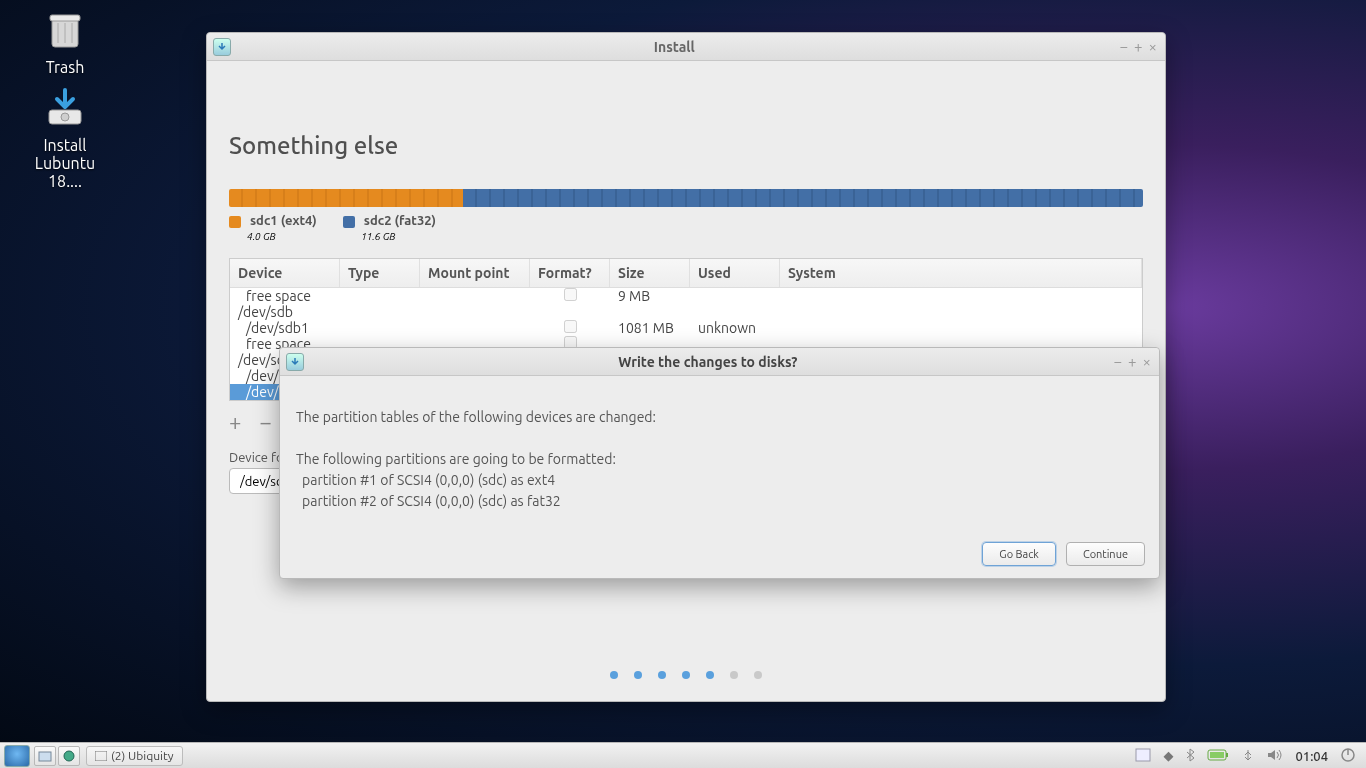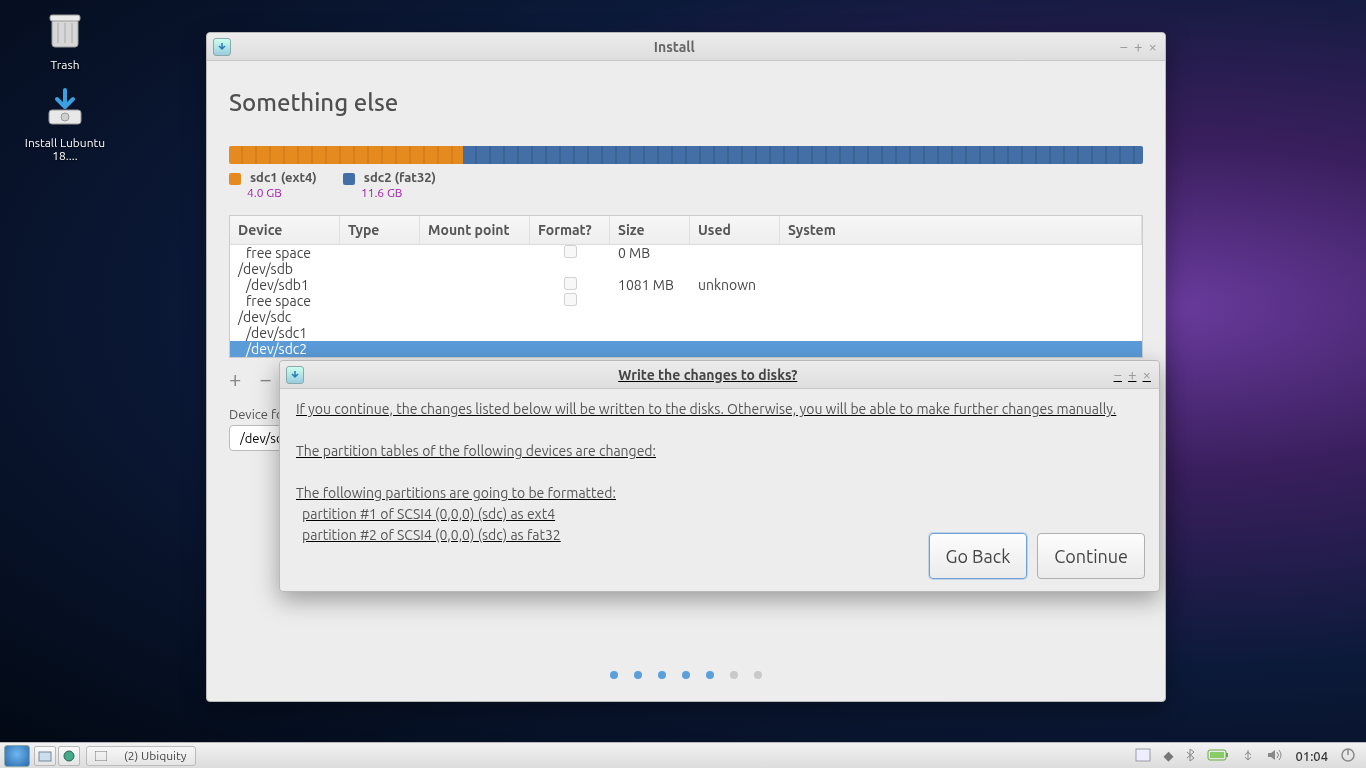--- a/index.html
+++ b/index.html
@@ -1,39 +1,39 @@
 <!DOCTYPE html>
 <html><head>
 <meta charset="utf-8">
 <style>
 * { box-sizing: border-box; margin: 0; padding: 0; font-family: "Ubuntu", "Noto Sans", sans-serif; }
 body { width: 1366px; height: 768px; overflow: hidden; background: radial-gradient(ellipse at 85% 40%, #6a3b9e 0%, #3a1f5e 25%, #0c1a3a 55%, #020812 100%); position: relative; }
 
 
-.desktop-icon { position: absolute; width: 90px; text-align: center; color: #fff; font-size: 12px; text-shadow: 0 1px 2px rgba(0,0,0,.8);}
+.desktop-icon { position: absolute; width: 90px; text-align: center; color: #fff; font-size: 16px; text-shadow: 0 1px 2px rgba(0,0,0,.8);}
 .desktop-icon .glyph { width: 48px; height: 48px; margin: 0 auto 4px; display: flex; align-items: center; justify-content: center; }
 
 
 .window { position: absolute; background: #ededed; border: 1px solid #b9b9b9; border-radius: 4px; box-shadow: 0 8px 24px rgba(0,0,0,.35);}
 .titlebar { height: 28px; background: linear-gradient(#ececec,#dedede); border-bottom: 1px solid #c7c7c7; display:flex; align-items:center; border-radius:4px 4px 0 0;}
 .titlebar .app-icon { width:18px; height:18px; margin:0 6px; border:1px solid #8aa; border-radius:3px; background:linear-gradient(#cfe,#9cd); display:flex; align-items:center; justify-content:center;}
 .titlebar .ttitle { flex:1; text-align:center; font-weight:bold; color:#666; font-size:14px;}
 .titlebar .wbtns { display:flex; gap:6px; padding:0 8px; color:#9a9a9a; font-size:15px;}
 .titlebar .wbtns span { cursor:pointer; }
 
 #install-window { left:206px; top:32px; width:960px; height:670px; }
-#install-window .content { padding: 28px 22px 0 22px; color:#555;}
+#install-window .content { padding: 28px 22px 0 22px; color:#555;margin-top:43px;}
 #install-window h1 { font-size:24px; font-weight:500; color:#4f4f4f; margin-bottom:30px;}
 
 .diskbar { height:18px; border-radius:2px; overflow:hidden; display:flex; margin-bottom:6px;}
 .diskbar .seg1 { background: repeating-linear-gradient(90deg,#e58a1f 0 12px,#d77f1a 12px 14px); }
 .diskbar .seg2 { background: repeating-linear-gradient(90deg,#436fa6 0 12px,#3a6396 12px 14px); }
 .legend { display:flex; gap:26px; font-size:13px; color:#555; margin-bottom:16px;}
 .legend .sw { display:inline-block; width:12px; height:12px; vertical-align:middle; margin-right:6px; border-radius:2px;}
-.legend .sub { color:#a21caf; font-size:12px; margin-left:18px;}
+.legend .sub { color:#000000; font-size:10px; margin-left:18px;font-style:italic;}
 
 .ptable { border:1px solid #ccc; background:#fff; font-size:14px; color:#444;}
 .ptable .hdr { display:grid; grid-template-columns: 110px 80px 110px 80px 80px 90px 1fr; background:linear-gradient(#f7f7f7,#eee); border-bottom:1px solid #ddd;}
 .ptable .hdr div { padding:6px 8px; border-right:1px solid #e0e0e0; font-weight:700; color:#555;}
 .ptable .row { display:grid; grid-template-columns: 110px 80px 110px 80px 80px 90px 1fr;}
 .ptable .row div { padding:0 8px;}
 .ptable .row.sel { background:#5a9bd8; color:#fff;}
 .ptable input[type=checkbox]{ accent-color:#888; }
 .ptable .indent { padding-left:16px !important; }
 
@@ -41,30 +41,30 @@
 .toolbtns .tb { font-size:22px; color:#888; cursor:pointer; user-select:none;}
 
 #install-window .bootloader-row { margin-top:16px; font-size:13px; color:#555;}
 #install-window select { margin-top:4px; padding:4px 6px; border:1px solid #bbb; border-radius:4px; background:#fff; font-size:13px;}
 
 .dots { position:absolute; bottom:22px; left:50%; transform:translateX(-50%); display:flex; gap:16px;}
 .dots span { width:8px; height:8px; border-radius:50%; background:#c9c9c9;}
 .dots span.active { background:#5aa0dd;}
 
 
-#dialog { left:279px; top:360px; width:881px; height:232px; z-index:5;text-decoration:underline; }
+#dialog { left:279px; top:347px; width:881px; height:232px; z-index:5; }
 #dialog .dcontent { padding: 10px 16px 12px 16px; font-size:14px; color:#555; line-height:1.5;}
 #dialog .dbtns { position:absolute; right:14px; bottom:12px; display:flex; gap:10px;}
-.btn { padding:12px 16px; border:1px solid #b0b0b0; border-radius:4px; background:linear-gradient(#fdfdfd,#ebebeb); font-size:18px; color:#444; cursor:pointer;}
+.btn { padding:5px 16px; border:1px solid #b0b0b0; border-radius:4px; background:linear-gradient(#fdfdfd,#ebebeb); font-size:11px; color:#444; cursor:pointer;}
 .btn.primary { border-color:#6fa3d6; box-shadow:0 0 0 1px rgba(80,150,220,.3);}
 
 
 #taskbar { position:absolute; left:0; bottom:0; width:100%; height:26px; background:linear-gradient(#f2f2f2,#dcdcdc); border-top:1px solid #b8b8b8; display:flex; align-items:center; font-size:12px; color:#444;}
 #taskbar .start { width:26px; height:22px; margin:0 4px; background:radial-gradient(circle at 50% 40%, #6fb8f2, #2b6aa8); border-radius:3px; border:1px solid #8aa;}
-#taskbar .tbtn { height:20px; padding:0 8px; margin-right:4px; border:1px solid #bcbcbc; border-radius:3px; background:linear-gradient(#f7f7f7,#e5e5e5); display:flex; align-items:center; gap:17px; font-size:12px;}
+#taskbar .tbtn { height:20px; padding:0 8px; margin-right:4px; border:1px solid #bcbcbc; border-radius:3px; background:linear-gradient(#f7f7f7,#e5e5e5); display:flex; align-items:center; gap:4px; font-size:12px;}
 #taskbar .spacer { flex:1;}
 #taskbar .tray { display:flex; align-items:center; gap:12px; padding:0 10px; color:#777; font-size:13px;}
 #taskbar .tray .clock { color:#333; font-weight:500;}
 #taskbar .qlaunch { display:flex; gap:2px; margin-right:6px;}
 #taskbar .qlaunch span { width:22px; height:20px; border:1px solid #b8b8b8; border-radius:2px; display:flex; align-items:center; justify-content:center; background:linear-gradient(#fafafa,#e4e4e4);}
 </style>
 </head>
 <body>
 
 <div class="desktop-icon" style="left:20px; top:6px;">
@@ -134,21 +134,21 @@
         <div>Format?</div>
         <div>Size</div>
         <div>Used</div>
         <div>System</div>
       </div>
       <div class="row">
           <div class="indent">free space</div>
           <div></div>
           <div></div>
           <div style="text-align:center"><input type="checkbox" disabled="" style=""></div>
-          <div>0 MB</div>
+          <div>9 MB</div>
           <div></div>
           <div></div>
         </div>
       <div class="row">
           <div>/dev/sdb</div>
           <div></div>
           <div></div>
           <div></div>
           <div></div>
           <div></div>
@@ -231,21 +231,21 @@
         </svg>
     </div>
     <div class="ttitle" style="color:#444">Write the changes to disks?</div>
     <div class="wbtns">
       <span>−</span>
       <span>+</span>
       <span>×</span>
     </div>
   </div>
   <div class="dcontent">
-    <div>If you continue, the changes listed below will be written to the disks. Otherwise, you will be able to make further changes manually.</div><br>
+    <br>
     <div>The partition tables of the following devices are changed:</div>
     <br>
     <div>The following partitions are going to be formatted:</div>
     <div style="padding-left:6px">partition #1 of SCSI4 (0,0,0) (sdc) as ext4</div>
     <div style="padding-left:6px">partition #2 of SCSI4 (0,0,0) (sdc) as fat32</div>
   </div>
   <div class="dbtns">
     <button class="btn primary">Go Back</button>
     <button class="btn">Continue</button>
   </div>

